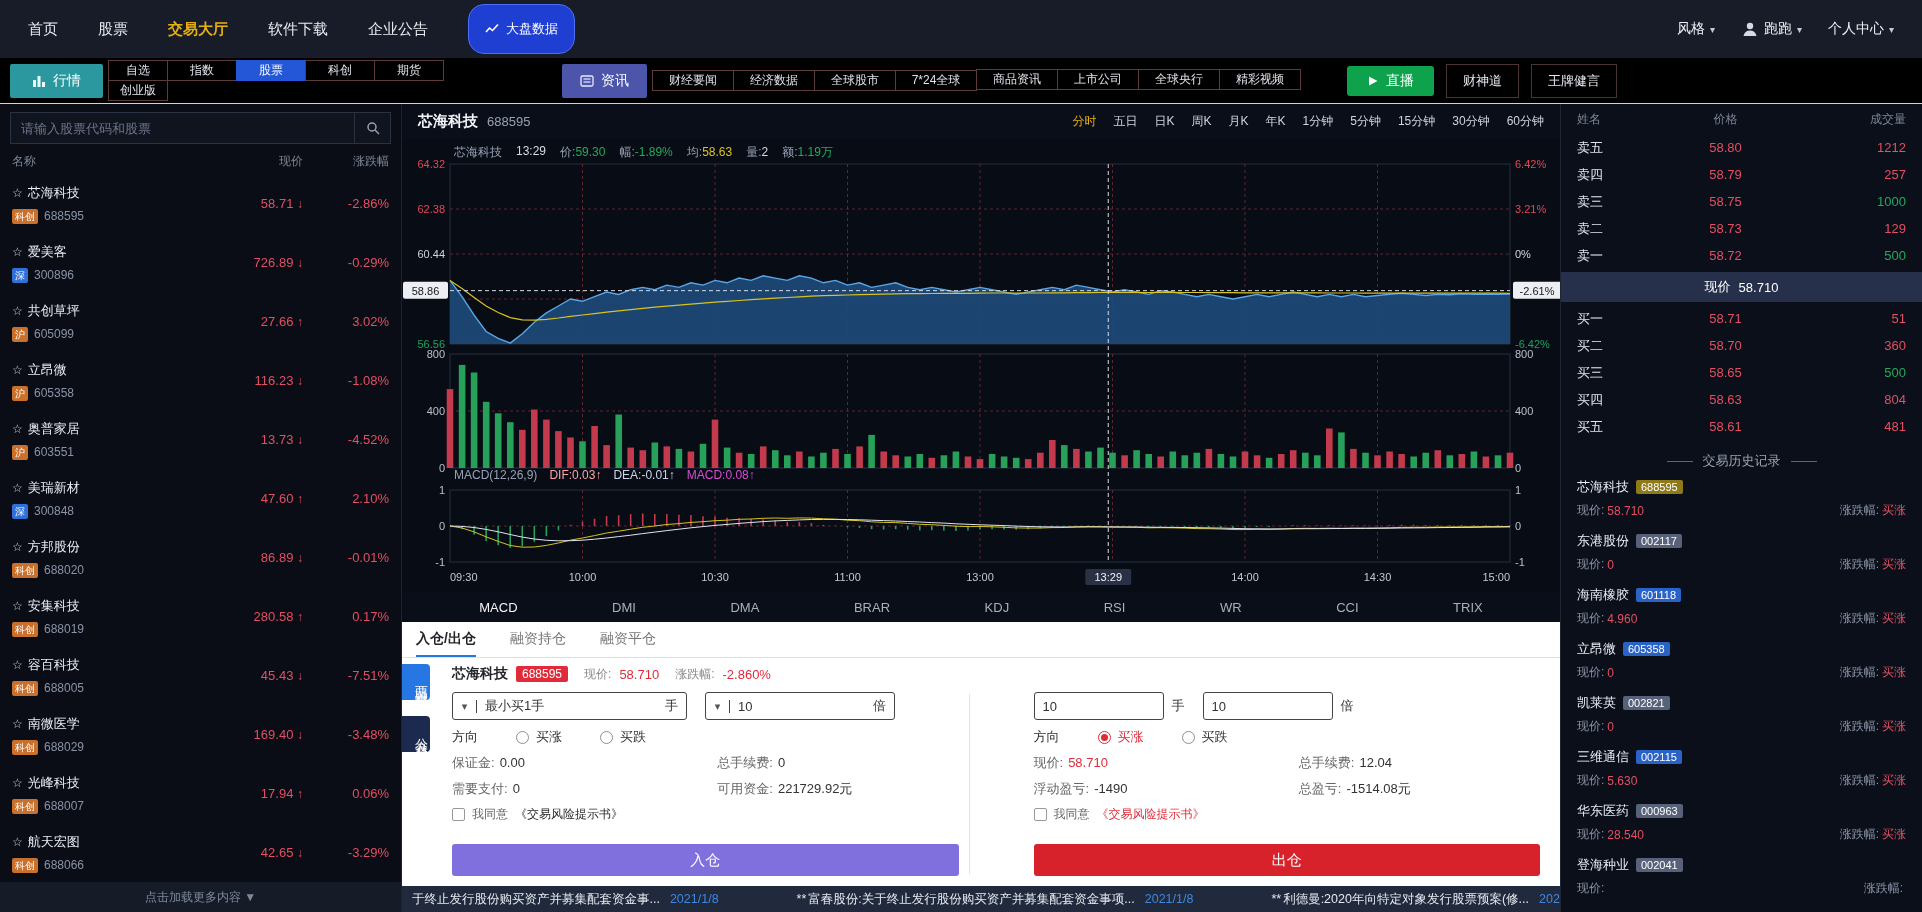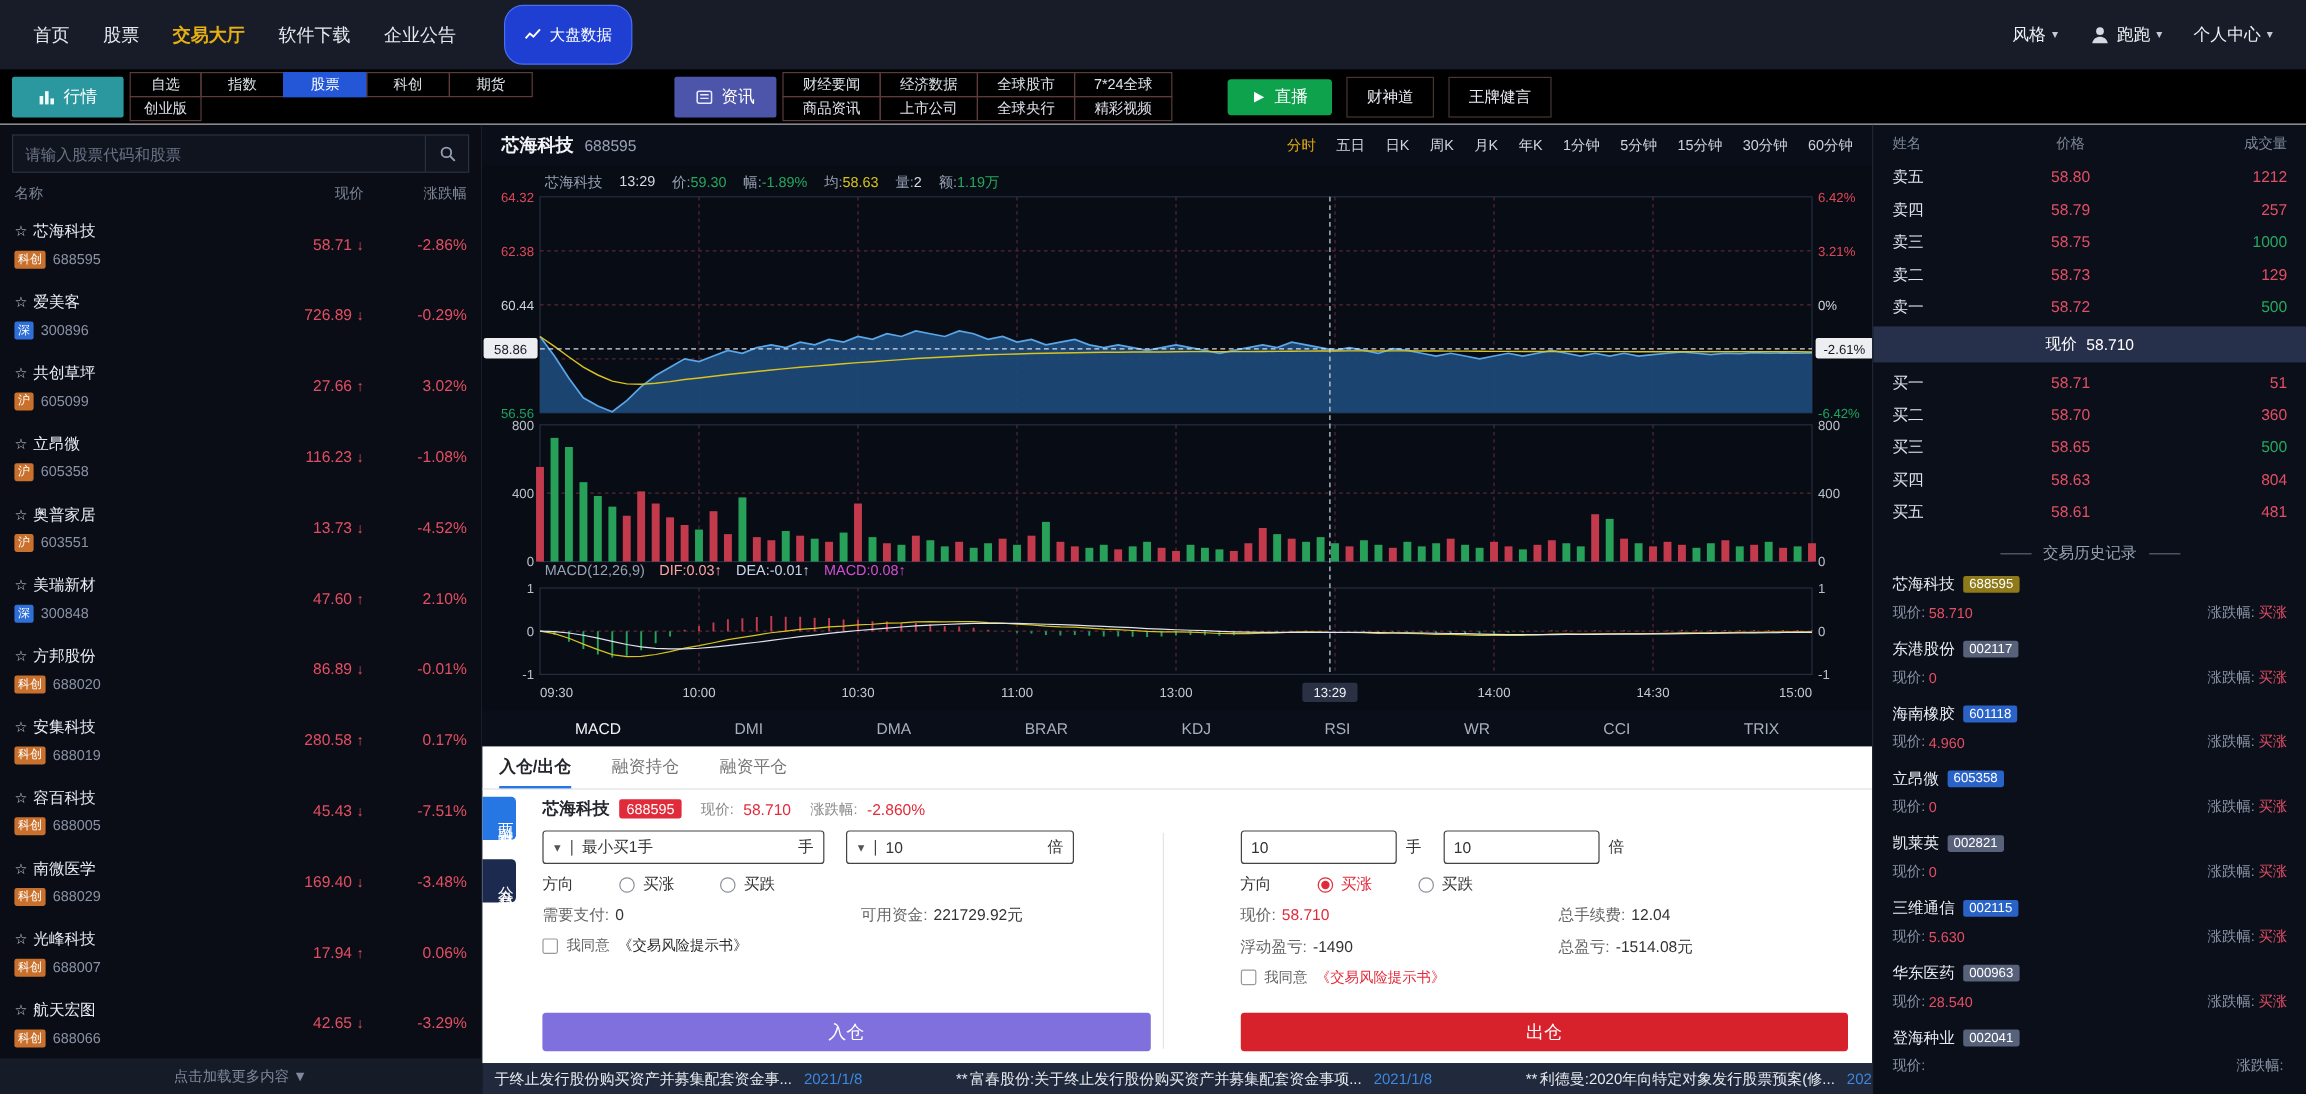--- a/index.html
+++ b/index.html
@@ -3,21 +3,21 @@
 <meta charset="utf-8">
 <style>
   * { margin:0; padding:0; box-sizing:border-box; }
   html,body { width:1922px; height:912px; overflow:hidden; background:#05070d;
     font-family:"Liberation Sans","DejaVu Sans",sans-serif; }
   a { text-decoration:none; cursor:pointer; }
   em { font-style:normal; }
 
   
   .topnav { height:58px; background:#171c28; display:flex; align-items:center; padding:0 28px; }
-  .topnav-left { display:flex; align-items:center; gap:28px; }
+  .topnav-left { display:flex; align-items:center; gap:40px; }
   .topnav-item { color:#e8eaf0; font-size:15px; }
   .topnav-item[data-active="true"] { color:#e7b012; font-weight:600; }
   .market-btn { margin-left:40px; display:flex; align-items:center; gap:7px; background:#1f3ed2;
     border:1px solid #4a6ef5; border-radius:16px; color:#fff; font-size:13px; padding:15px 16px; cursor:pointer; }
   .topnav-right { margin-left:auto; display:flex; align-items:center; gap:26px; }
   .tn-item { color:#eef1f6; font-size:14px; display:flex; align-items:center; gap:5px; cursor:pointer; }
   .chev { font-size:10px; color:#c4c9d4; }
 
   
   .subnav { height:46px; background:#000; display:flex; align-items:center; padding:0 10px;
@@ -26,21 +26,21 @@
     font-size:14px; height:34px; padding:0 22px; border-radius:2px; cursor:pointer; }
   .tab-grid { display:flex; margin-left:6px; align-items:flex-start; }
   .tg-col { display:flex; flex-direction:column; }
   .cell { display:flex; align-items:center; justify-content:center; width:70px; height:21px;
     border:1px solid #5d3b3b; color:#dfe3ea; font-size:12px; margin-left:-1px; }
   .tg-col .cell { width:60px; } .tg-col .cell + .cell { margin-top:-1px; }
   .tg-row { display:flex; }
   .cell.mt[data-active="true"] { background:#2457d8; color:#fff; border-color:#2457d8; }
   .news-btn { margin-left:118px; display:flex; align-items:center; gap:7px; background:#4d55aa; color:#fff;
     border:none; font-size:14px; height:34px; padding:0 18px; border-radius:2px; cursor:pointer; }
-  .news-grid { display:flex; flex-direction:column; margin-left:6px; }
+  .news-grid { display:flex; flex-direction:row; margin-left:6px; }
   .ng-row { display:flex; } .ng-row + .ng-row { margin-top:-1px; }
   .ng-row .cell { width:82px; }
   .live-btn { margin-left:46px; display:flex; align-items:center; gap:7px; background:#0fa24d; color:#fff;
     border:none; font-size:14px; height:30px; padding:0 20px; border-radius:3px; cursor:pointer; }
   .lone-cell { height:34px; padding:0 16px; border:1px solid #4a3434; display:flex; align-items:center;
     color:#e8ebf2; font-size:13px; margin-left:12px; }
 
   
   .main { display:flex; height:808px; }
 
@@ -872,20 +872,24 @@
                 <label class="radio">
                   <span class="rdot"></span>
                   <span>买涨</span>
                 </label>
                 <label class="radio">
                   <span class="rdot"></span>
                   <span>买跌</span>
                 </label>
               </div>
               <div class="f-row kv2">
+                <span><em>保证金:</em><b>0.00</b></span>
+                <span><em>总手续费:</em><b>0</b></span>
+              </div>
+              <div class="f-row kv2">
                 <span><em>需要支付:</em><b>0</b></span>
                 <span><em>可用资金:</em><b>221729.92元</b></span>
               </div>
               <div class="f-row agree">
                 <span class="checkbox"></span>
                 <span>我同意</span>
                 <a class="ag-link">《交易风险提示书》</a>
               </div>
               <button class="submit open">入仓</button>
             </div>

